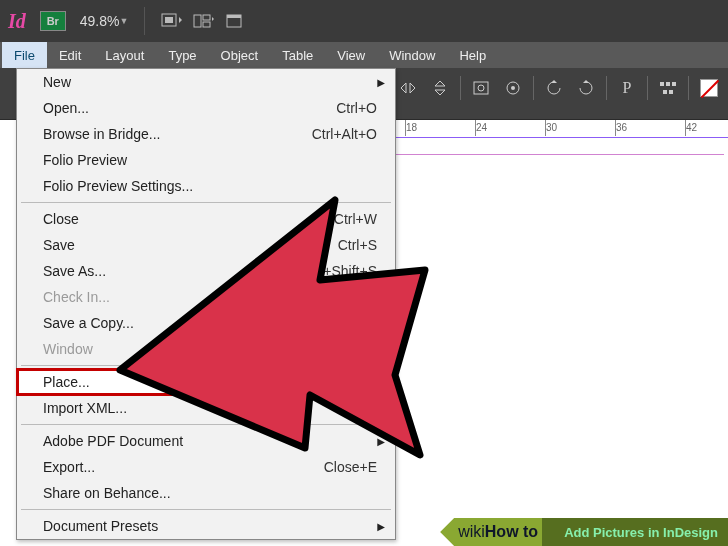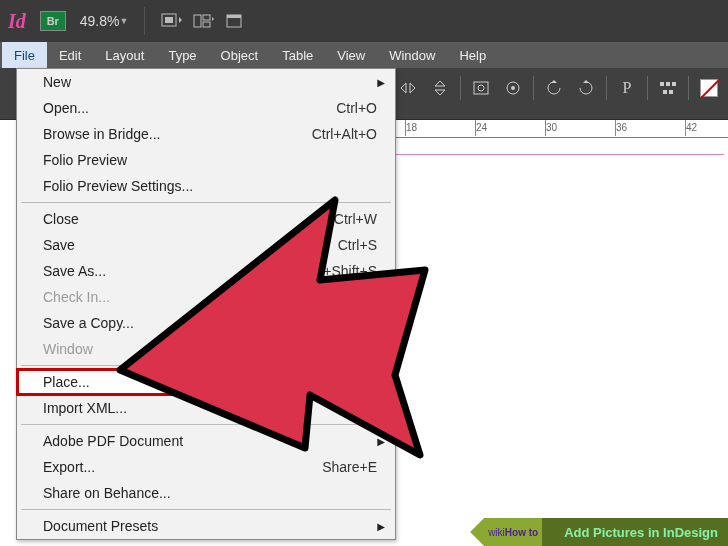--- a/index.html
+++ b/index.html
@@ -35,21 +35,21 @@
 .dd-row { height: 26px; display: flex; align-items: center; padding: 0 18px 0 26px; position: relative; }
 .dd-row.disabled { color: #9a9a9a; }
 .dd-row .shortcut { margin-left: auto; color: #333; }
 .dd-row .submenu-arrow { position: absolute; right: 10px; color: #222; font-size: 10px; }
 .dd-sep { height: 1px; background: #bbb; margin: 3px 4px; }
 .dd-row.highlighted { outline: 3px solid #c40000; outline-offset: -2px; background: #fff; }
 
 .big-arrow { position: absolute; left: 110px; top: 180px; pointer-events: none; }
 
 .wiki-banner { position: absolute; right: 0; bottom: 0; height: 28px; display: flex; align-items: center; }
-.wiki-left { background: #8aa832; color: #4c1d95; font-size: 10px; padding: 0 4px 0 18px; height: 100%; display: flex; align-items: center; clip-path: polygon(14px 0, 100% 0, 100% 100%, 14px 100%, 0 50%); }
+.wiki-left { background: #8aa832; color: #0f172a; font-size: 16px; padding: 0 4px 0 18px; height: 100%; display: flex; align-items: center; clip-path: polygon(14px 0, 100% 0, 100% 100%, 14px 100%, 0 50%); }
 .wiki-left b { font-weight: bold; }
 .wiki-right { background: #566e1f; color: #86efac; font-size: 13px; font-weight: 600; padding: 0 10px 0 22px; height: 100%; display: flex; align-items: center; }
 </style>
 </head>
 <body>
 
 <div class="titlebar">
   <span class="id-logo">Id</span>
   <div class="br-btn">Br</div>
   <div class="zoom">
@@ -212,21 +212,21 @@
   <div class="dd-row">
       <span>Import XML...</span>
     </div>
   <div class="dd-sep"></div>
   <div class="dd-row">
       <span>Adobe PDF Document</span>
       <span class="submenu-arrow">▶</span>
     </div>
   <div class="dd-row">
       <span>Export...</span>
-      <span class="shortcut">Share+E</span>
+      <span class="shortcut">Close+E</span>
     </div>
   <div class="dd-row">
       <span>Share on Behance...</span>
     </div>
   <div class="dd-sep"></div>
   <div class="dd-row">
       <span>Document Presets</span>
       <span class="submenu-arrow">▶</span>
     </div>
 </div>

